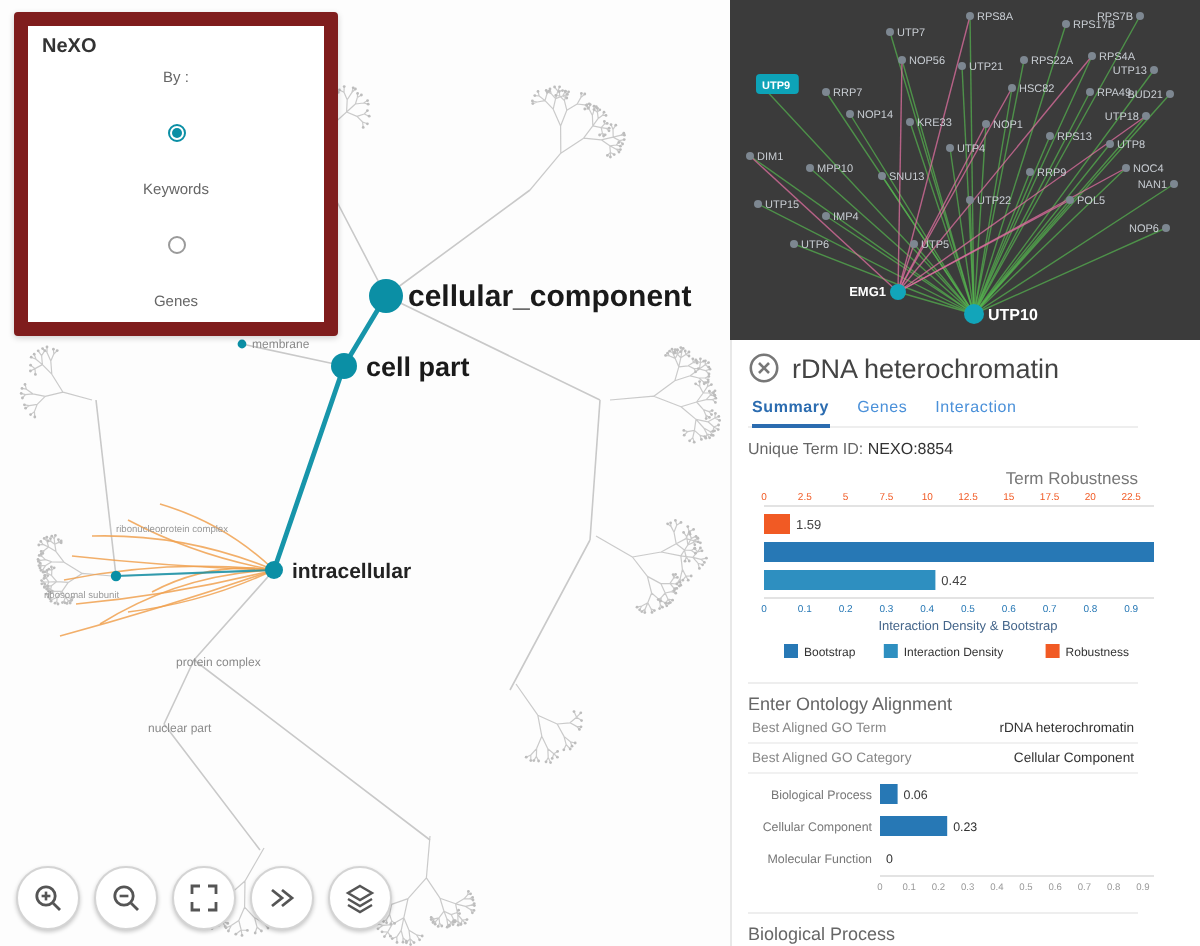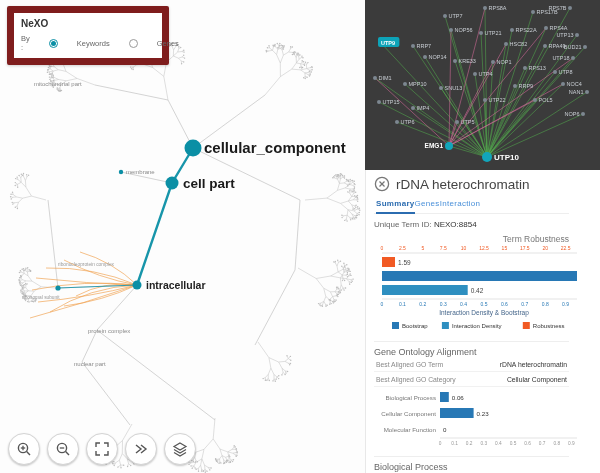--- a/index.html
+++ b/index.html
@@ -10,36 +10,36 @@
   #tree-svg{position:absolute;left:0;top:0;}
   .search-card{position:absolute;left:7px;top:6px;width:162px;background:#fff;
     border:7px solid #7f1d1d;border-radius:2px;box-shadow:0 1px 3px rgba(0,0,0,.18);
     padding:5px 7px 6px;box-sizing:border-box;z-index:5;}
   .nexo-title{font-size:10px;font-weight:bold;color:#333;}
   .search-row{display:flex;align-items:center;gap:3px;border-bottom:1px solid #ccc;
     margin-top:3px;padding-bottom:2px;}
   .search-row input{border:none;outline:none;flex:1;min-width:0;font-size:7.5px;
     color:#333;font-family:inherit;background:transparent;}
   .sicon{display:flex;align-items:center;cursor:pointer;}
-  .by-row{display:flex;align-items:center;gap:19px;margin-top:5px;font-size:7.5px;color:#666;}
+  .by-row{display:flex;align-items:center;gap:19px;margin-top:5px;font-size:7.5px;color:#666;flex-direction:column;}
   .radio{width:9px;height:9px;border:1.5px solid #9a9a9a;border-radius:50%;
     box-sizing:border-box;position:relative;flex:none;}
   .radio.checked{border-color:#0b8fa5;}
   .radio.checked::after{content:"";position:absolute;inset:1px;background:#0b8fa5;border-radius:50%;}
   .toolbar{position:absolute;left:8px;bottom:8px;display:flex;gap:7px;z-index:5;}
   .tool-btn{width:30px;height:30px;border-radius:50%;background:#fff;border:1px solid #d4d4d4;
     box-shadow:0 1px 2px rgba(0,0,0,.22);display:flex;align-items:center;justify-content:center;}
   
   #network-panel{position:absolute;left:365px;top:0;width:235px;height:170px;background:#3b3b3b;}
   
   #details-panel{position:absolute;left:365px;top:170px;width:212px;height:303px;background:#fff;
     box-sizing:border-box;padding:6px 8px 0;border-left:1px solid #e8e8e8;overflow:hidden;}
   .details-header{display:flex;align-items:center;gap:6px;}
   .details-title{font-size:13.5px;color:#444;}
-  .tabs{display:flex;margin-top:7px;border-bottom:1px solid #eee;padding:0 2px;}
+  .tabs{display:flex;gap:14px;margin-top:7px;border-bottom:1px solid #eee;padding:0 2px;}
   .tab{font-size:8px;letter-spacing:.3px;color:#4a90d9;padding-bottom:4px;cursor:pointer;}
   .tab.active{color:#2b6cb0;font-weight:bold;border-bottom:2px solid #2b6cb0;margin-bottom:-1px;}
   .term-id{font-size:8px;color:#666;margin-top:6px;}
   .term-id b{color:#333;font-weight:normal;}
   .rob-title{font-size:8.5px;color:#777;margin-top:5px;margin-left:10px;text-align:right;}
   .go-header{font-size:9px;color:#666;margin-top:5px;border-top:1px solid #eee;padding-top:5px;}
   .go-row{display:flex;justify-content:space-between;font-size:6.8px;color:#888;
     padding:4px 2px 3px;border-bottom:1px solid #f1f1f1;}
   .go-row .val{color:#333;}
   .bottom-header{font-size:9px;color:#666;margin-top:5px;border-top:1px solid #eee;padding-top:5px;}
@@ -750,21 +750,21 @@
         <text x="212" y="62" font-size="5" fill="#2778b5" text-anchor="middle">1</text>
         <text x="110" y="71" font-size="6.5" fill="#44658a" text-anchor="middle">Interaction Density &amp; Bootstrap</text>
         <rect x="18" y="78" width="7" height="7" fill="#2778b5"></rect>
         <text x="28" y="84" font-size="6" fill="#333">Bootstrap</text>
         <rect x="67.9" y="78" width="7" height="7" fill="#2e8fc0"></rect>
         <text x="77.9" y="84" font-size="6" fill="#333">Interaction Density</text>
         <rect x="148.8" y="78" width="7" height="7" fill="#f15a24"></rect>
         <text x="158.8" y="84" font-size="6" fill="#333">Robustness</text>
       </svg>
 
-    <div class="go-header">Gene Ontology Alignment</div>
+    <div class="go-header">Enter Ontology Alignment</div>
     <div class="go-row">
       <span>Best Aligned GO Term</span>
       <span class="val">rDNA heterochromatin</span>
     </div>
     <div class="go-row">
       <span>Best Aligned GO Category</span>
       <span class="val">Cellular Component</span>
     </div>
     <svg id="go-chart" width="219" height="64">
         <text x="62" y="12.5" font-size="6.2" fill="#777" text-anchor="end">Biological Process</text>

